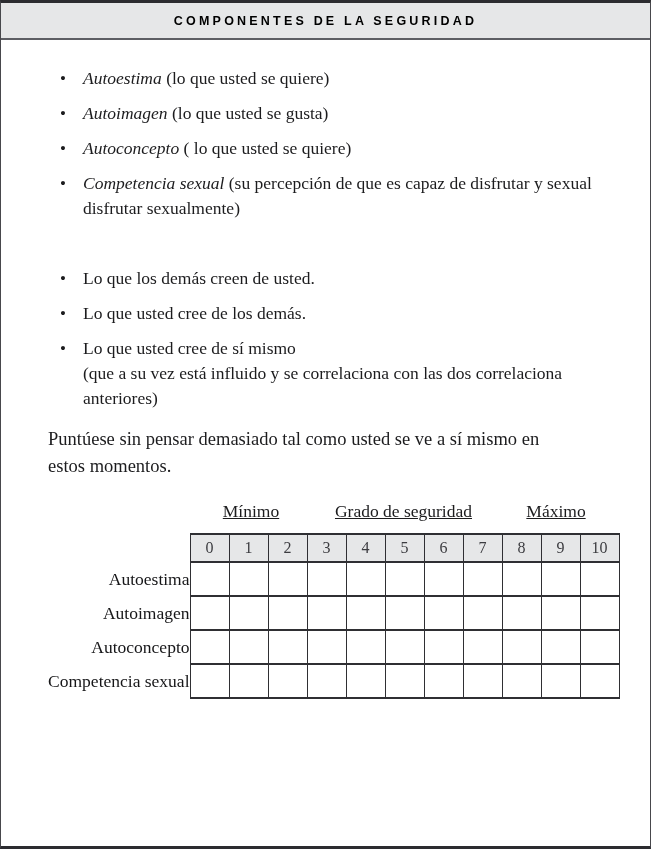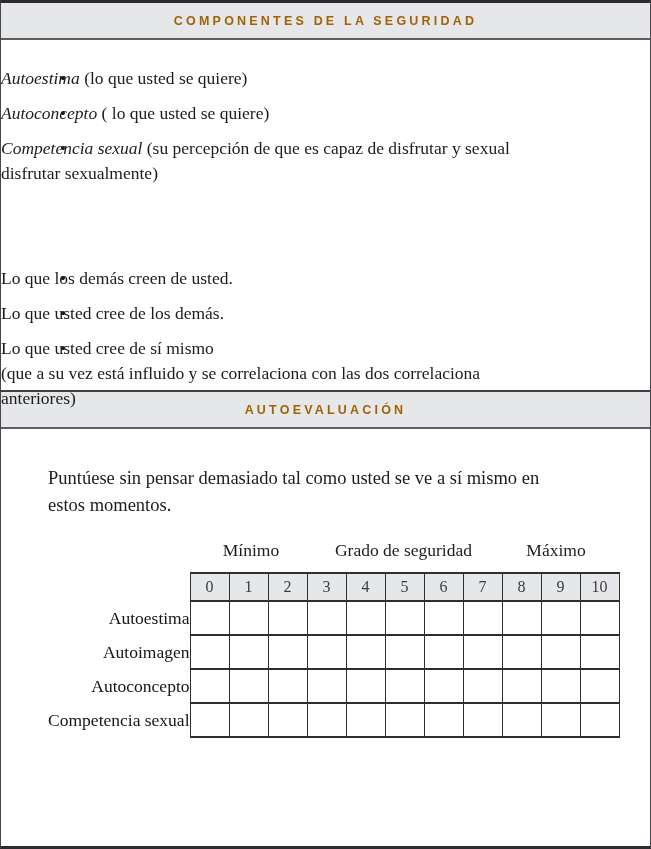--- a/index.html
+++ b/index.html
@@ -18,47 +18,47 @@
   }
   .band {
     box-sizing:border-box;
     background:#e6e7e8;
     border-top:2px solid #3f3f44;
     border-bottom:2px solid #5d5e63;
     display:flex; align-items:center; justify-content:center;
     font-family:"Liberation Sans", sans-serif;
     font-size:12.5px; font-weight:600;
     letter-spacing:3.2px;
-    color:#a16207;
+    color:#000000;
     height:39px;
   }
   .band.first { border-top:none; height:37px; }
   .content { box-sizing:border-box; }
   .content.s1 { height:198px; padding-top:26px; }
   .content.s2 { height:152px; padding-top:28px; }
   .content.s3 { height:340px; }
   ul.bullets { list-style:none; margin:0; padding:0; }
   ul.bullets li {
     position:relative;
-    padding-right:28px;
+    padding-left:82px; padding-right:28px;
     margin-bottom:10px;
     font-size:17.5px; line-height:25px;
   }
   ul.bullets li::before {
     content:"\2022";
     position:absolute; left:59px; top:0;
     font-size:17px; line-height:25px; color:#1c1c1e;
   }
   ul.bullets em { font-style:italic; }
   .line { display:block; }
   .intro { margin:36px 28px 0 47px; font-size:18.5px; line-height:27px; }
   .scale-captions {
     width:427px; margin:21px 0 11px 189px;
     display:grid; grid-template-columns:2fr 3fr 2fr;
-    font-size:17.5px; color:#1c1c1e;
+    font-size:17.5px; color:#1c1c1e;text-decoration:underline;
   }
   .scale-captions span { text-align:center; }
   table.score { border-collapse:collapse; table-layout:fixed; margin-left:0; }
   table.score td { box-sizing:border-box; padding:0; }
   td.rowlabel {
     width:189px; border:none; background:transparent;
     text-align:right; padding-right:10px;
     font-size:17.5px; color:#161618;
   }
   td.cell {
@@ -85,20 +85,23 @@
   <div class="band first">
     <span>COMPONENTES DE LA SEGURIDAD</span>
   </div>
 
   <div class="content s1">
     <ul class="bullets">
       <li>
         <em>Autoestima</em><span> (lo que usted se quiere)</span>
       </li>
       <li>
+        <em>Autoimagen</em><span> (lo que usted se gusta)</span>
+      </li>
+      <li>
         <em>Autoconcepto</em><span> ( lo que usted se quiere)</span>
       </li>
       <li>
         <span class="line"><em>Competencia sexual</em><span> (su percepción de que es capaz de disfrutar y sexual</span></span>
         <span class="line">disfrutar sexualmente)</span>
       </li>
     </ul>
   </div>
 
 
@@ -111,23 +114,20 @@
         <span class="line">Lo que usted cree de los demás.</span>
       </li>
       <li>
         <span class="line">Lo que usted cree de sí mismo</span>
         <span class="line">(que a su vez está influido y se correlaciona con las dos correlaciona</span>
         <span class="line">anteriores)</span>
       </li>
     </ul>
   </div>
 
-  <div class="band">
-    <span>AUTOEVALUACIÓN</span>
-  </div>
 
   <div class="content s3">
     <p class="intro">
       <span class="line">Puntúese sin pensar demasiado tal como usted se ve a sí mismo en</span>
       <span class="line">estos momentos.</span>
     </p>
 
     <div class="scale-captions">
       <span>Mínimo</span>
       <span>Grado de seguridad</span>

